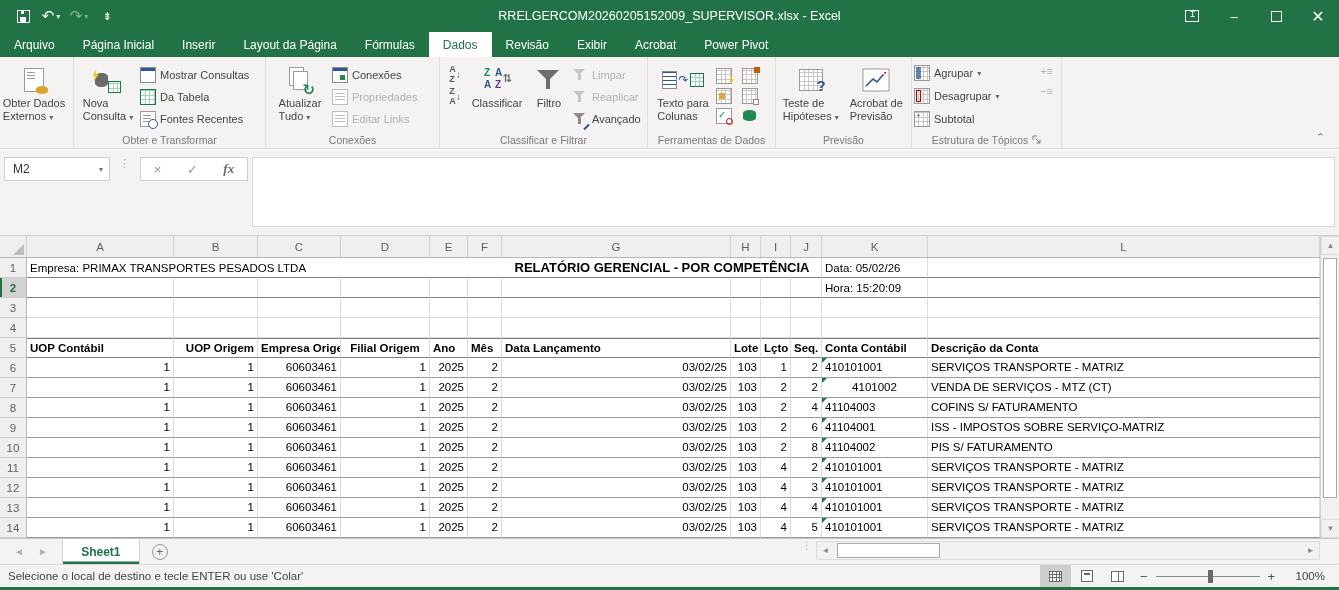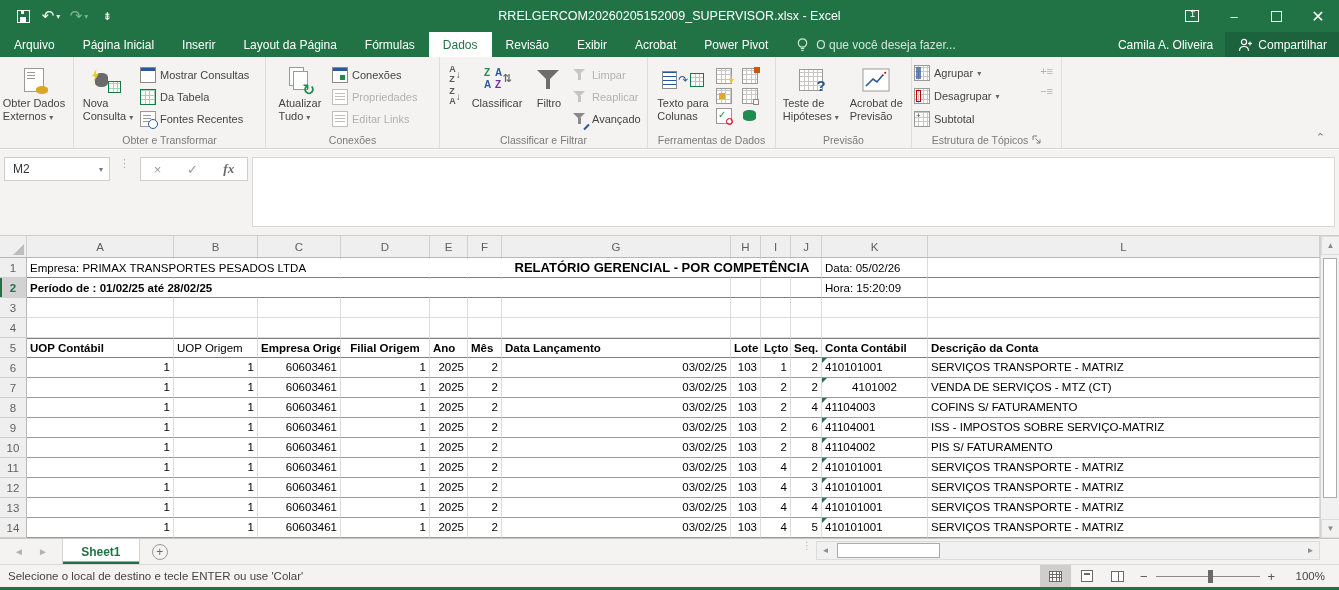--- a/index.html
+++ b/index.html
@@ -181,40 +181,20 @@
         <div class="rtab">Página Inicial</div>
         <div class="rtab">Inserir</div>
         <div class="rtab">Layout da Página</div>
         <div class="rtab">Fórmulas</div>
         <div class="rtab active">Dados</div>
         <div class="rtab">Revisão</div>
         <div class="rtab">Exibir</div>
         <div class="rtab">Acrobat</div>
         <div class="rtab">Power Pivot</div>
       </div>
-    <div id="tellme">
-      <svg width="13" height="15" viewBox="0 0 13 15">
-        <circle cx="6.5" cy="6" r="4.2" fill="none" stroke="#cfe3d8" stroke-width="1.2"></circle>
-        <line x1="4.8" y1="11.5" x2="8.2" y2="11.5" stroke="#cfe3d8" stroke-width="1.2"></line>
-        <line x1="5.3" y1="13.5" x2="7.7" y2="13.5" stroke="#cfe3d8" stroke-width="1.2"></line>
-      </svg>
-      <span>O que você deseja fazer...</span>
-    </div>
-    <div id="tabsrow-right">
-      <div id="user-name">Camila A. Oliveira</div>
-      <div id="share-btn">
-        <svg width="15" height="14" viewBox="0 0 15 14">
-          <circle cx="7" cy="4" r="2.6" fill="none" stroke="#fff" stroke-width="1.2"></circle>
-          <path d="M2.5 13 Q2.5 8.5 7 8.5 Q11.5 8.5 11.5 13" fill="none" stroke="#fff" stroke-width="1.2"></path>
-          <line x1="11" y1="5.5" x2="15" y2="5.5" stroke="#fff" stroke-width="1.2"></line>
-          <line x1="13" y1="3.5" x2="13" y2="7.5" stroke="#fff" stroke-width="1.2"></line>
-        </svg>
-        <span>Compartilhar</span>
-      </div>
-    </div>
   </div>
 
   <div id="ribbon">
 
     <div class="rgroup" style="width:74px;">
       <div class="rbig">
         <div class="bicon">
           <span class="i16 pageic" style="width:20px;height:24px;">
               <span class="cyl" style="right:-5px;bottom:-3px;"></span>
             </span>
@@ -480,21 +460,20 @@
             <div class="gcell bdark" style="width: 83px;"></div>
             <div class="gcell bdark" style="width: 89px;"></div>
             <div class="gcell bdark" style="width: 38px;"></div>
             <div class="gcell bdark" style="width: 34px;"></div>
             <div class="gcell bdark" style="width: 229px;"></div>
             <div class="gcell bdark" style="width: 30px;"></div>
             <div class="gcell bdark" style="width: 30px;"></div>
             <div class="gcell bdark" style="width: 31px;"></div>
             <div class="gcell bdark" style="width: 106px;"></div>
             <div class="gcell bdark" style="width: 392px;"></div>
-            <div class="ovl b" style="left: 1px; width: 475px; text-align: left;">Período de : 01/02/25 até  28/02/25</div>
             <div class="ovl" style="left: 796px; width: 104px; text-align: left;">Hora: 15:20:09</div>
           </div>
         </div>
         <div class="grow">
           <div class="rowhdr">3</div>
           <div class="rowarea">
             <div class="gcell" style="width: 147px;"></div>
             <div class="gcell" style="width: 84px;"></div>
             <div class="gcell" style="width: 83px;"></div>
             <div class="gcell" style="width: 89px;"></div>
@@ -522,21 +501,21 @@
             <div class="gcell" style="width: 30px;"></div>
             <div class="gcell" style="width: 31px;"></div>
             <div class="gcell" style="width: 106px;"></div>
             <div class="gcell" style="width: 392px;"></div>
           </div>
         </div>
         <div class="grow">
           <div class="rowhdr">5</div>
           <div class="rowarea">
             <div class="gcell bhdr" style="width: 147px; text-align: left; font-weight: bold;">UOP Contábil</div>
-            <div class="gcell bhdr" style="width: 84px; text-align: left; font-weight: normal;">UOP Origem</div>
+            <div class="gcell bhdr" style="width: 84px; text-align: right; font-weight: bold;">UOP Origem</div>
             <div class="gcell bhdr" style="width: 83px; text-align: left; font-weight: bold;">Empresa Origem</div>
             <div class="gcell bhdr" style="width: 89px; text-align: center; font-weight: bold;">Filial Origem</div>
             <div class="gcell bhdr" style="width: 38px; text-align: left; font-weight: bold;">Ano</div>
             <div class="gcell bhdr" style="width: 34px; text-align: left; font-weight: bold;">Mês</div>
             <div class="gcell bhdr" style="width: 229px; text-align: left; font-weight: bold;">Data Lançamento</div>
             <div class="gcell bhdr" style="width: 30px; text-align: left; font-weight: bold;">Lote</div>
             <div class="gcell bhdr" style="width: 30px; text-align: left; font-weight: bold;">Lçto</div>
             <div class="gcell bhdr" style="width: 31px; text-align: left; font-weight: bold;">Seq.</div>
             <div class="gcell bhdr" style="width: 106px; text-align: left; font-weight: bold;">Conta Contábil</div>
             <div class="gcell bhdr" style="width: 392px; text-align: left; font-weight: bold;">Descrição da Conta</div>

